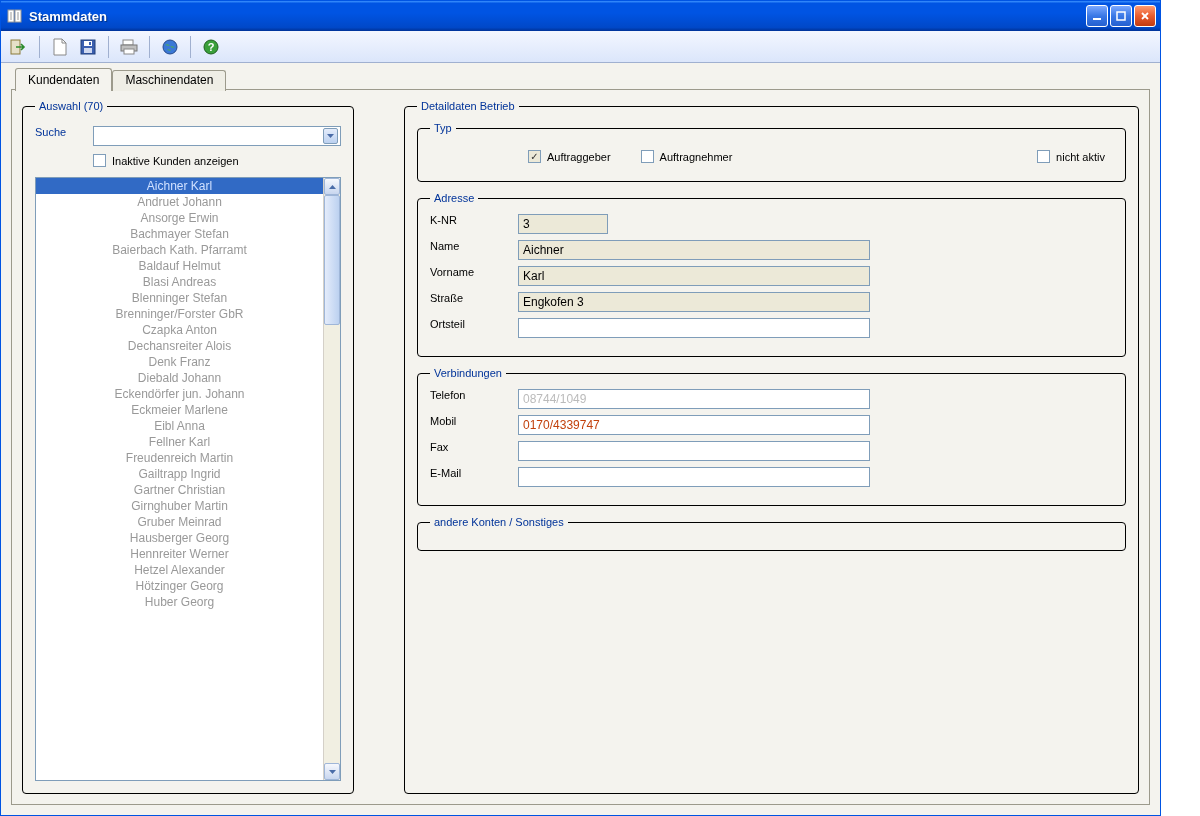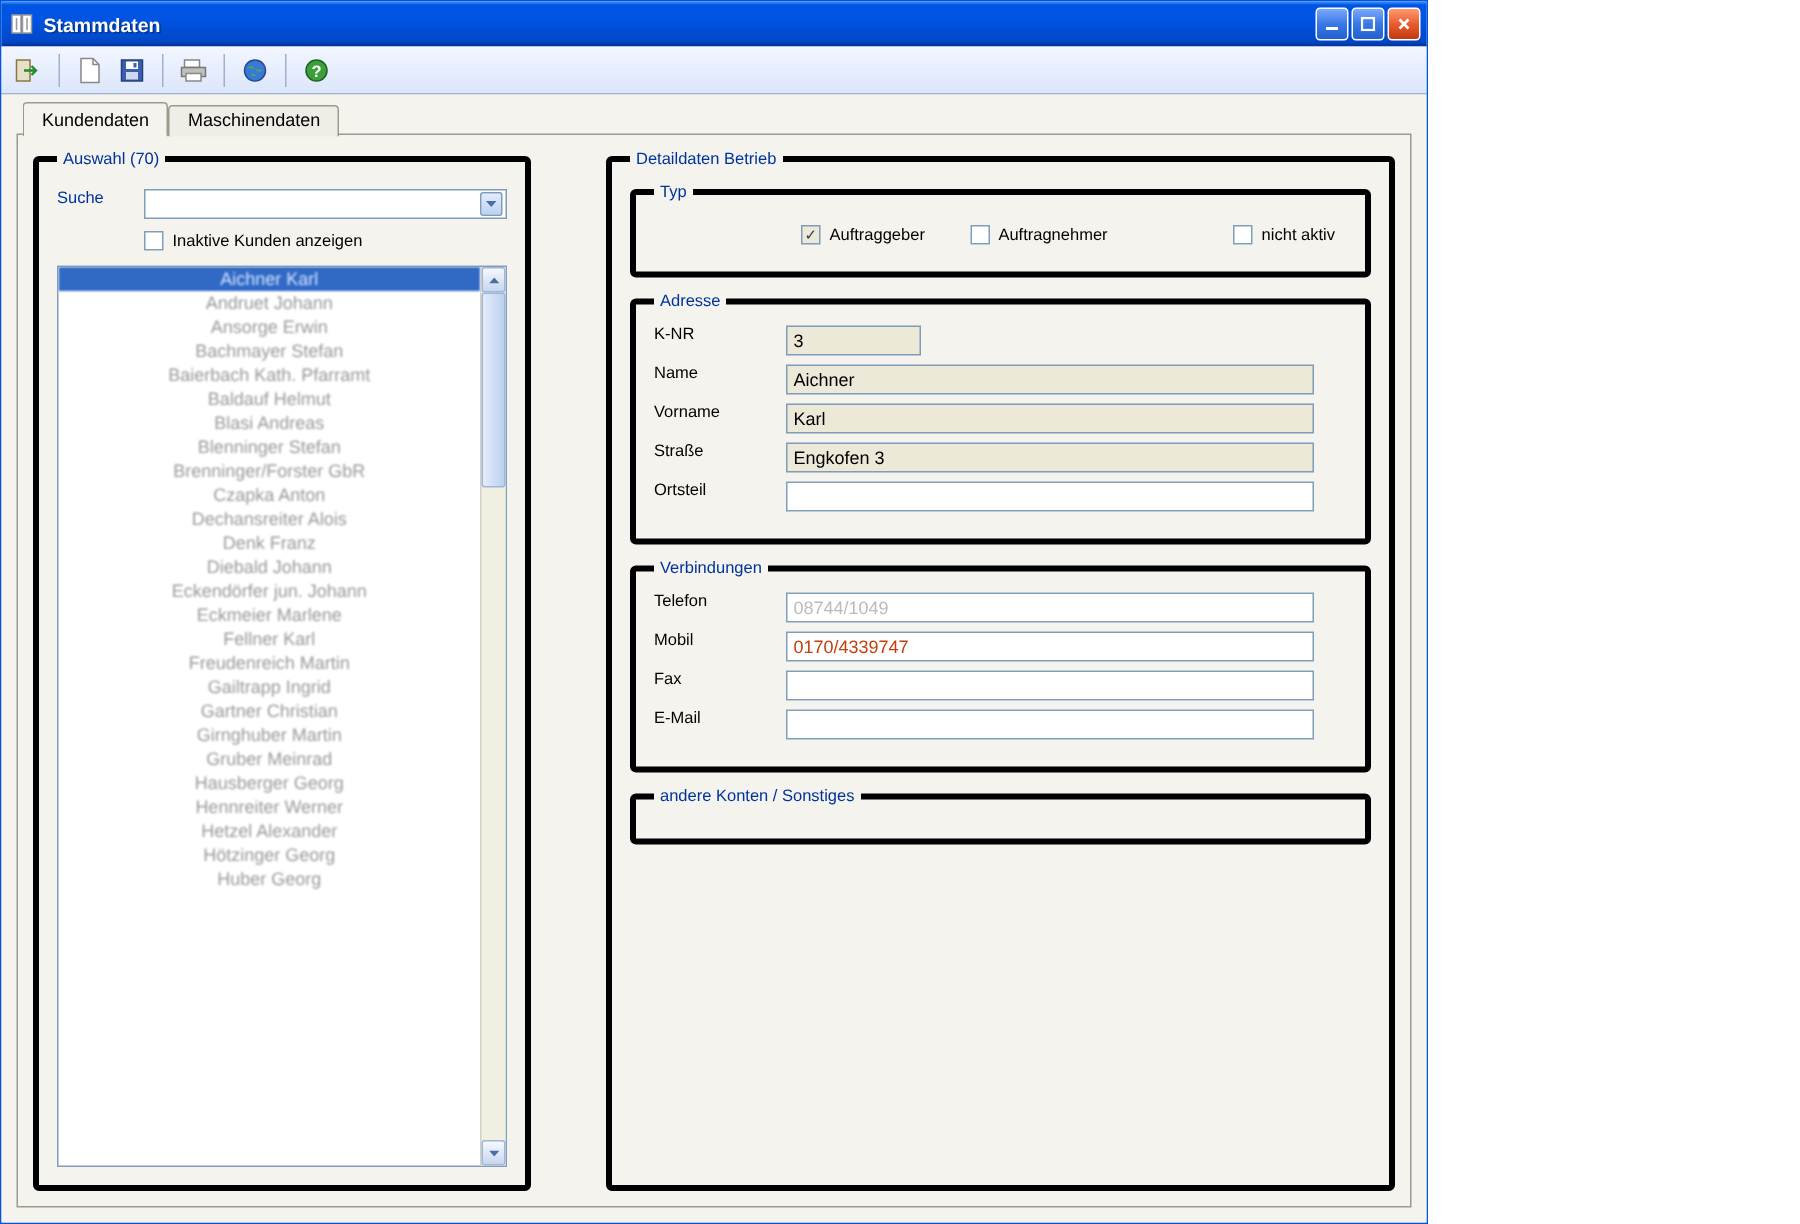--- a/index.html
+++ b/index.html
@@ -4,21 +4,21 @@
 <style>
   * { box-sizing: border-box; }
   body {
     margin: 0;
     font-family: Tahoma, Arial, sans-serif;
     font-size: 11px;
     background: #fff;
     overflow: hidden;
   }
   .window {
-    width: 952px;
+    width: 1161px;
     height: 816px;
     border: 1px solid #0054e3;
     display: flex;
     flex-direction: column;
     background: #ece9d8;
   }
   .titlebar {
     height: 30px;
     background: linear-gradient(to bottom, #3c92ff 0%, #0054e3 8%, #0054e3 40%, #0048c8 88%, #003298 100%);
     display: flex;
@@ -97,21 +97,21 @@
   .panel {
     position: absolute;
     top: 26px; left: 10px; right: 10px; bottom: 10px;
     border: 1px solid #9c9a8c;
     background: #f4f3ee;
     padding: 10px;
     display: flex;
     gap: 14px;
   }
   fieldset {
-    border: 4px solid #000000;
+    border: 1px solid #000000;
     border-radius: 4px;
     padding: 10px 12px 12px 12px;
     margin: 0;
     background: #f4f3ee;
   }
   legend {
     color: #003399;
     font-size: 11px;
     padding: 0 4px;
   }
@@ -304,20 +304,21 @@
                 <div class="item">Baldauf Helmut</div>
                 <div class="item">Blasi Andreas</div>
                 <div class="item">Blenninger Stefan</div>
                 <div class="item">Brenninger/Forster GbR</div>
                 <div class="item">Czapka Anton</div>
                 <div class="item">Dechansreiter Alois</div>
                 <div class="item">Denk Franz</div>
                 <div class="item">Diebald Johann</div>
                 <div class="item">Eckendörfer jun. Johann</div>
                 <div class="item">Eckmeier Marlene</div>
+                <div class="item">Eibl Anna</div>
                 <div class="item">Fellner Karl</div>
                 <div class="item">Freudenreich Martin</div>
                 <div class="item">Gailtrapp Ingrid</div>
                 <div class="item">Gartner Christian</div>
                 <div class="item">Girnghuber Martin</div>
                 <div class="item">Gruber Meinrad</div>
                 <div class="item">Hausberger Georg</div>
                 <div class="item">Hennreiter Werner</div>
                 <div class="item">Hetzel Alexander</div>
                 <div class="item">Hötzinger Georg</div>

